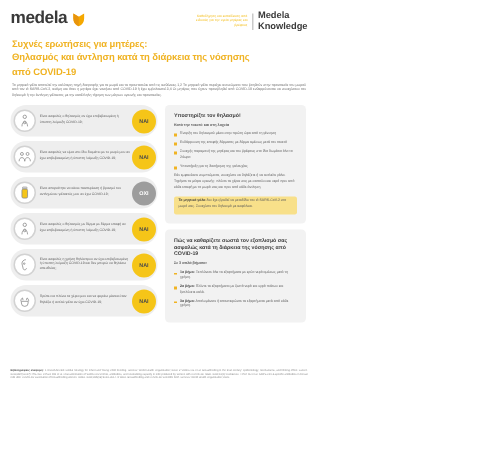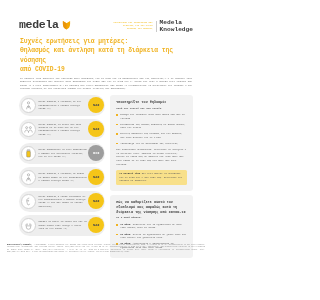--- a/index.html
+++ b/index.html
@@ -2,21 +2,21 @@
 <html><head>
 <meta charset="utf-8">
 <style>
   * { box-sizing: border-box; margin: 0; padding: 0; }
   html, body {
     width: 212px; height: 300px;
     background: #ffffff;
     font-family: "Liberation Sans", sans-serif;
     overflow: hidden;
   }
-  .page { position: relative; width: 212px; height: 260px; padding: 12px; background:#fff;font-family:Liberation Mono, monospace; }
+  .page { position: relative; width: 212px; height: 260px; padding: 0; background:#fff; }
 
   
   .header {
     display: flex; align-items: flex-start; justify-content: space-between;
     padding: 7px 7px 0 7px;
   }
   .brand { display: flex; align-items: center; gap: 3px; }
   .brand-word {
     font-size: 11.5px; font-weight: bold; color: #3a3a3a; letter-spacing: -0.3px;
     line-height: 1;

